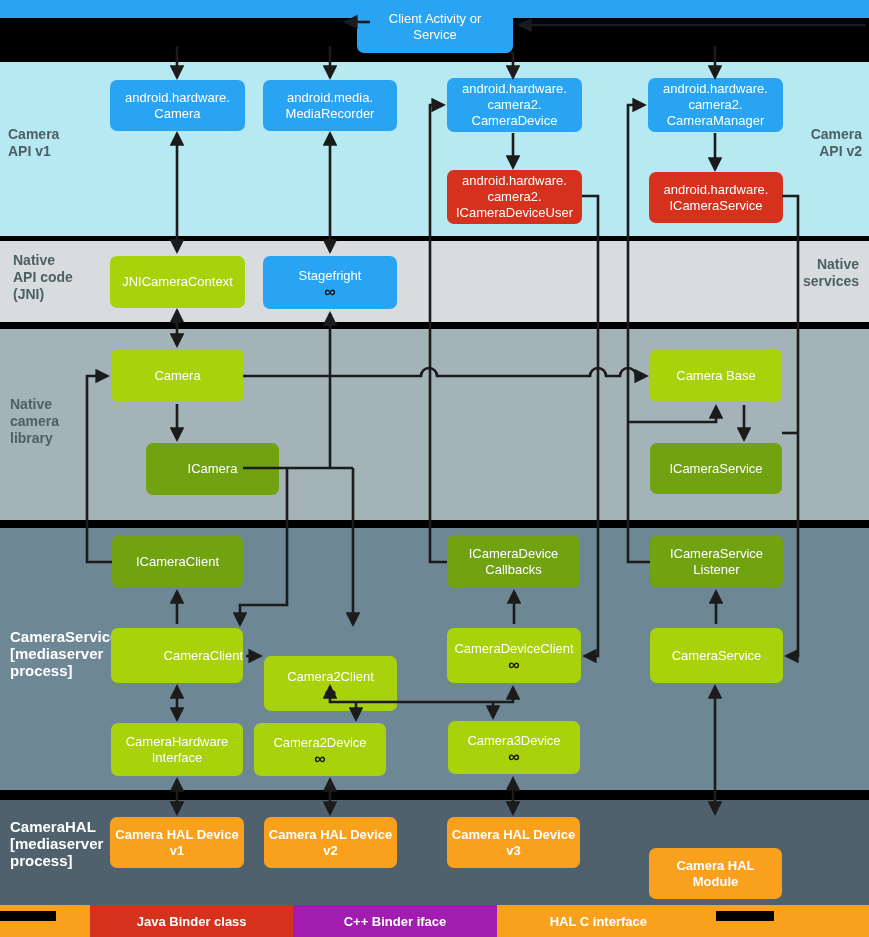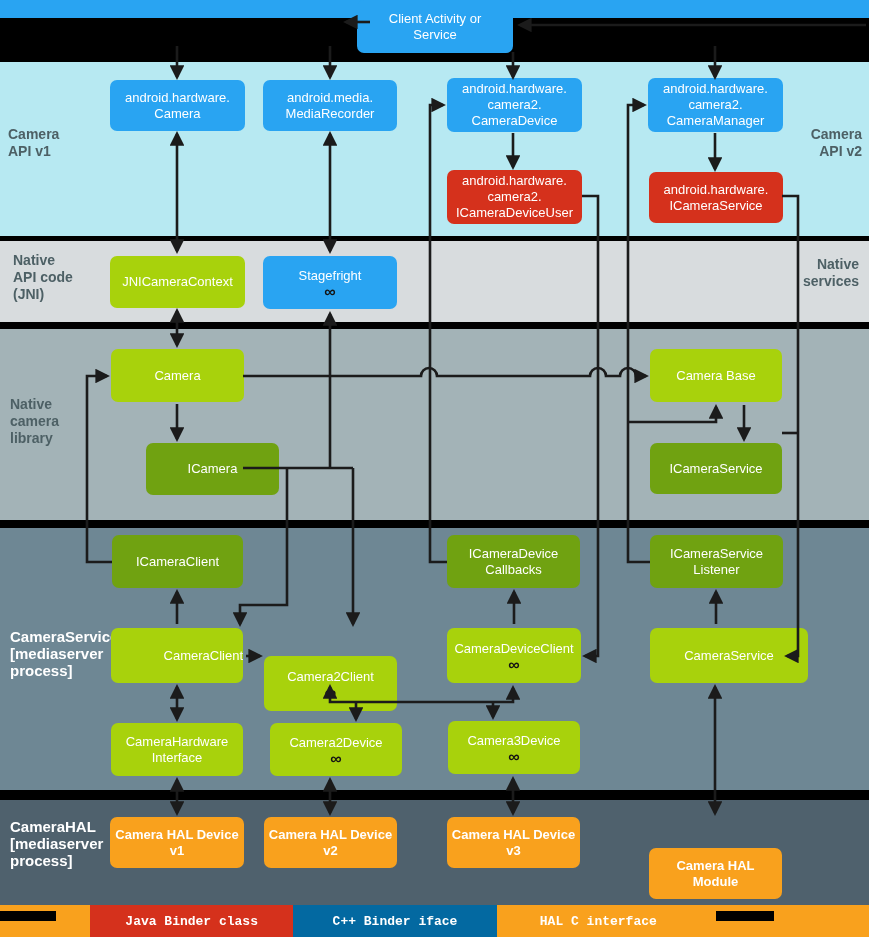--- a/index.html
+++ b/index.html
@@ -17,21 +17,21 @@
   .node{
     position:absolute;border-radius:7px;color:#fff;
     display:flex;flex-direction:column;align-items:center;justify-content:center;
     text-align:center;font-size:13px;line-height:16px;
   }
   .node .nlabel{white-space:pre-line;}
   .node.bold{font-weight:700;}
   .inf{font-weight:700;font-size:16px;line-height:11px;color:#141414;margin-top:2px;}
   #connectors{position:absolute;left:0;top:0;pointer-events:none;}
   #legend-row{
-    position:absolute;left:90px;top:905px;width:610px;height:32px;display:flex;font-family:Liberation Mono, monospace;
+    position:absolute;left:90px;top:905px;width:610px;height:32px;display:flex;
   }
   .cell{
     flex:1;display:flex;align-items:center;justify-content:center;
     color:#fff;font-weight:700;font-size:13px;
   }
   .blackbar{position:absolute;height:10px;top:911px;background:#000;}
 </style>
 </head>
 <body>
 
@@ -132,28 +132,28 @@
         <div class="nlabel">CameraClient</div>
       </div>
       <div class="node" style="left: 264px; top: 628px; width: 133px; height: 55px; background: rgb(168, 210, 12); margin-top: 28px;">
         <div class="nlabel">Camera2Client</div>
         <div class="inf">∞</div>
       </div>
       <div class="node" style="left: 447px; top: 628px; width: 134px; height: 55px; background: rgb(168, 210, 12);">
         <div class="nlabel">CameraDeviceClient</div>
         <div class="inf">∞</div>
       </div>
-      <div class="node" style="left: 650px; top: 628px; width: 158px; height: 55px; background: rgb(168, 210, 12);">
+      <div class="node" style="left: 650px; top: 628px; width: 133px; height: 55px; background: rgb(168, 210, 12);">
         <div class="nlabel">CameraService</div>
       </div>
       <div class="node" style="left: 111px; top: 723px; width: 132px; height: 53px; background: rgb(168, 210, 12);">
         <div class="nlabel">CameraHardware
 Interface</div>
       </div>
-      <div class="node" style="left: 270px; top: 723px; width: 132px; height: 53px; background: rgb(168, 210, 12);">
+      <div class="node" style="left: 254px; top: 723px; width: 132px; height: 53px; background: rgb(168, 210, 12);">
         <div class="nlabel">Camera2Device</div>
         <div class="inf">∞</div>
       </div>
       <div class="node" style="left: 448px; top: 721px; width: 132px; height: 53px; background: rgb(168, 210, 12);">
         <div class="nlabel">Camera3Device</div>
         <div class="inf">∞</div>
       </div>
       <div class="node bold" style="left: 110px; top: 817px; width: 134px; height: 51px; background: rgb(249, 161, 29);">
         <div class="nlabel">Camera HAL Device
 v1</div>
@@ -217,17 +217,17 @@
       <path d="M744,405 V439" marker-end="url(#ah)"></path>
       <path d="M177,780 V813" marker-start="url(#ahs)" marker-end="url(#ah)"></path>
       <path d="M330,780 V813" marker-start="url(#ahs)" marker-end="url(#ah)"></path>
       <path d="M513,779 V813" marker-start="url(#ahs)" marker-end="url(#ah)"></path>
       <path d="M715,687 V813" marker-start="url(#ahs)" marker-end="url(#ah)"></path>
     </g>
   </svg>
 
   <div id="legend-row">
       <div class="cell" style="background: rgb(213, 49, 28);">Java Binder class</div>
-      <div class="cell" style="background: #0369a1;">C++ Binder iface</div>
+      <div class="cell" style="background: #a21caf;">C++ Binder iface</div>
       <div class="cell" style="background: rgb(249, 161, 29);">HAL C interface</div>
     </div>
 
 </div>
 
 </body></html>

